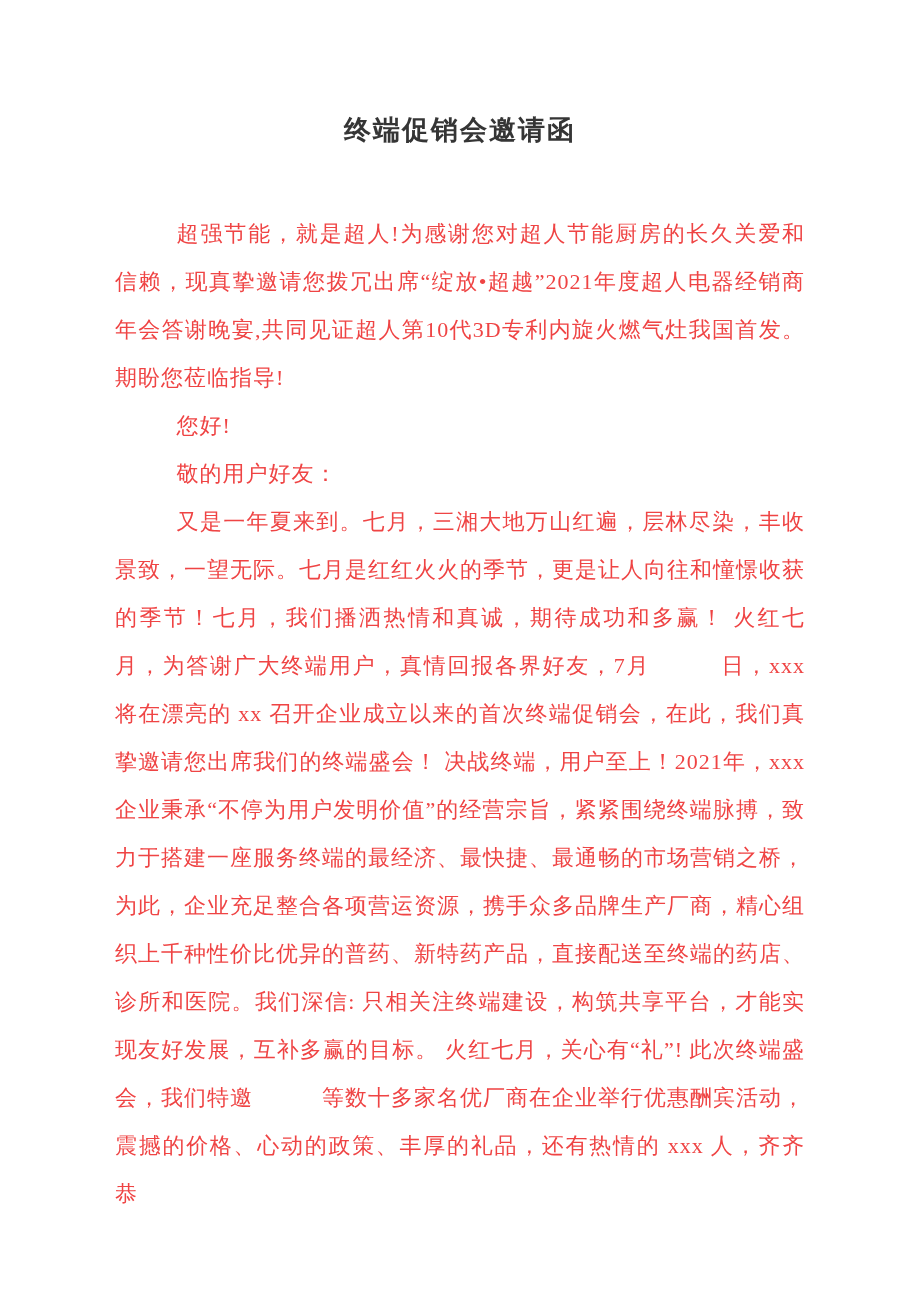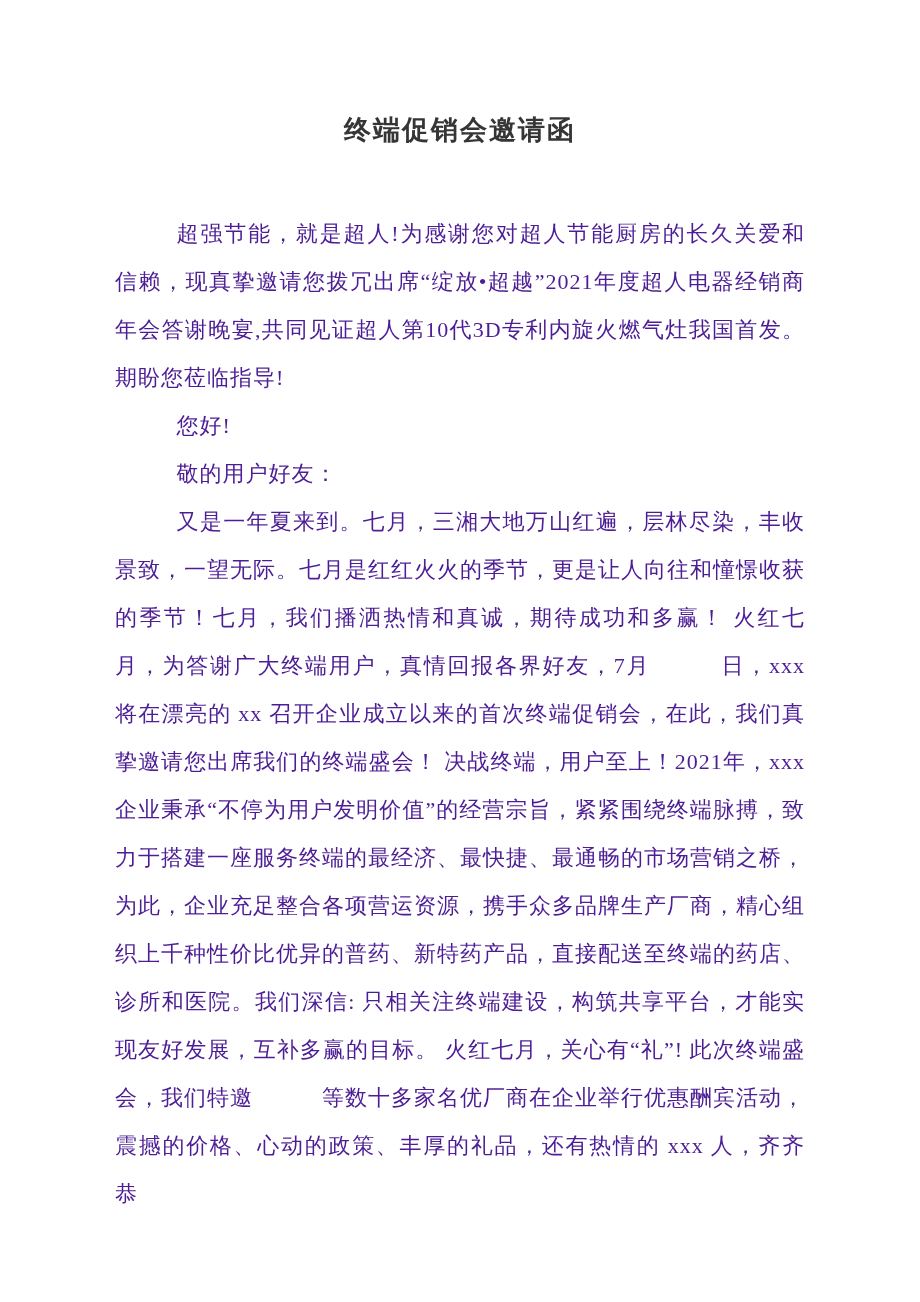--- a/index.html
+++ b/index.html
@@ -28,21 +28,21 @@
   }
   .doc-body {
     width: 690px;
   }
   .para {
     margin: 0;
     font-family: "Liberation Serif", "DejaVu Serif", serif;
     font-size: 22px;
     line-height: 48px;
     letter-spacing: 1px;
-    color: #4c1d95;
+    color: #ef4444;
     text-align: justify;
     text-indent: 2.8em;
     word-break: break-all;
   }
 </style>
 </head>
 <body>
 
 <div class="page">
   <h1 class="doc-title">终端促销会邀请函</h1>

